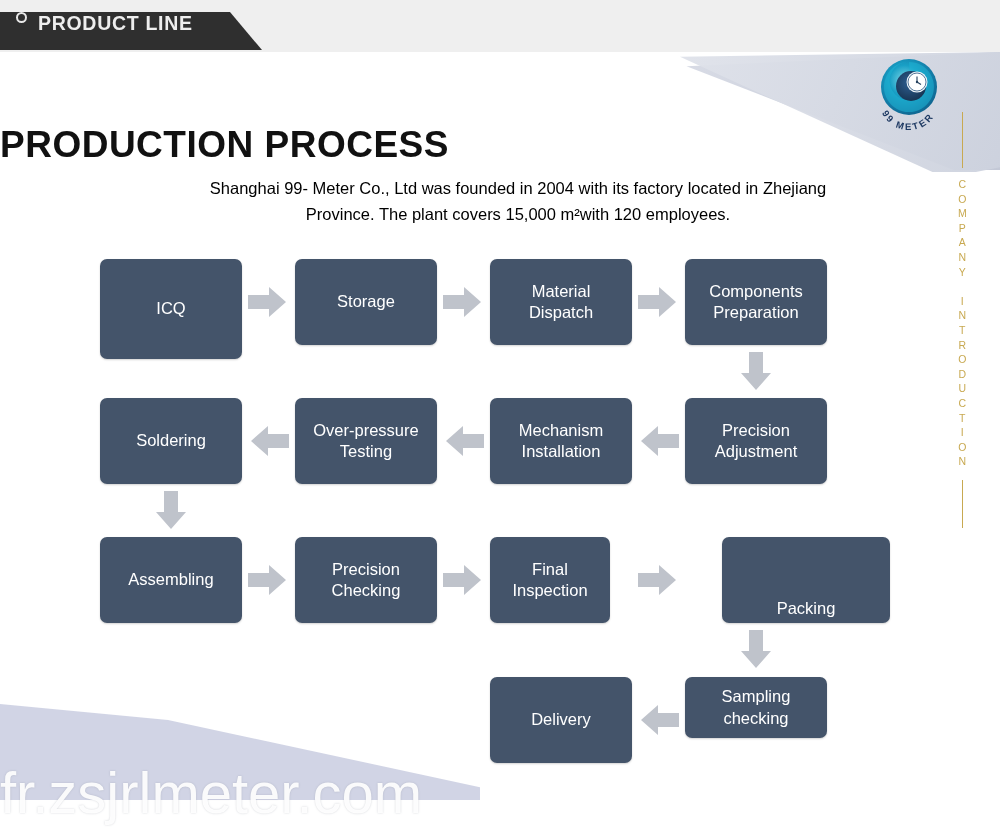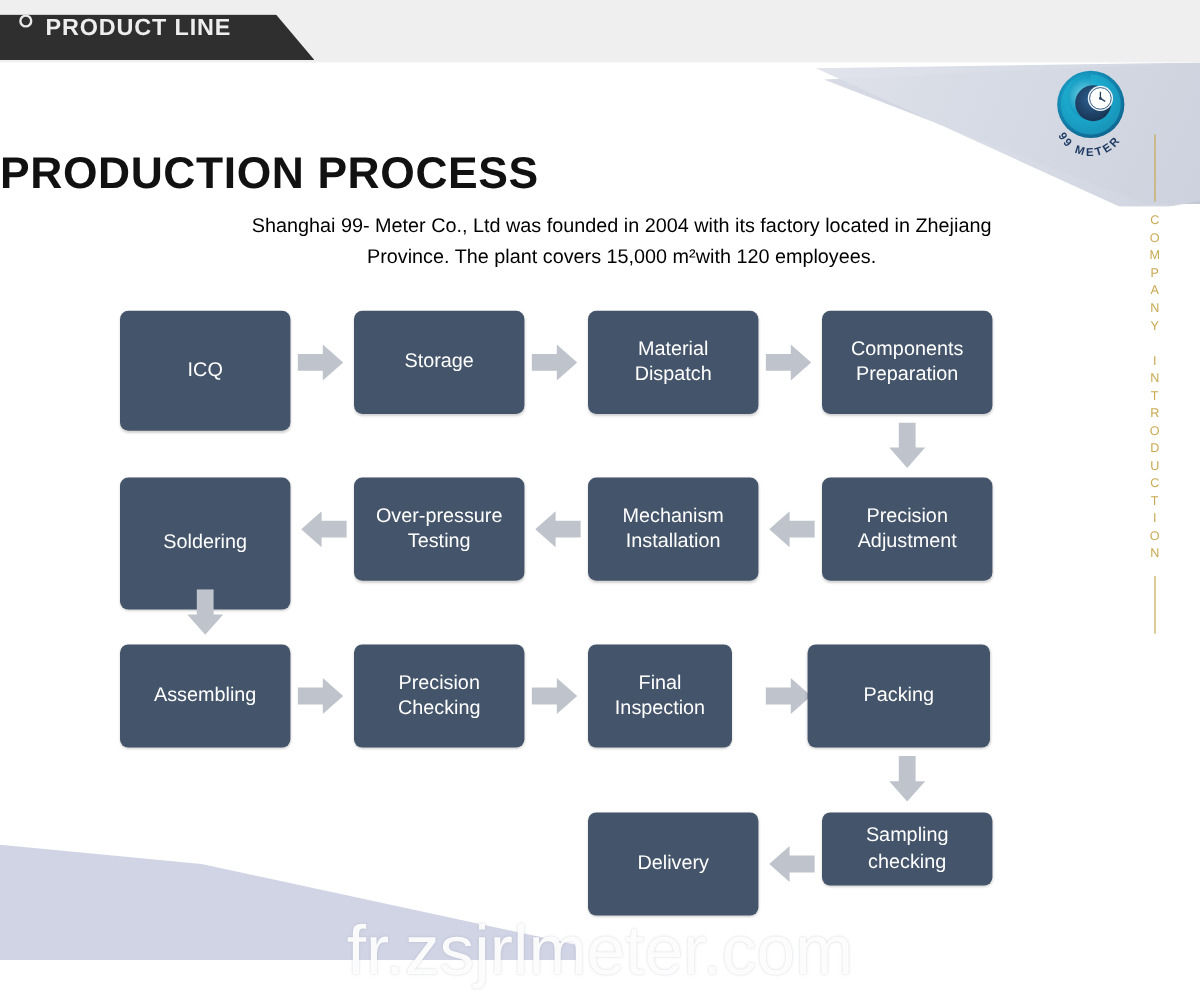--- a/index.html
+++ b/index.html
@@ -168,21 +168,21 @@
     position: absolute;
     color: #bfc3cb;
   }
   .arrow svg { display: block; }
 
   
   #watermark {
     position: absolute;
     left: 0; bottom: 6px;
     width: 1000px;
-    text-align: center;
+    text-align: left;
     font-size: 58px;
     color: rgba(255,255,255,0.93);
     text-shadow: 0 0 2px rgba(120,125,140,0.35);
     letter-spacing: 0px;
     font-family: "Liberation Sans", sans-serif;
     pointer-events: none;
   }
 </style>
 </head>
 <body>
@@ -274,21 +274,21 @@
       <span class="node-label">Components
 Preparation</span>
     </div>
 
     <div class="arrow" style="left:741px; top:352px;">
       <svg width="30" height="38" viewBox="0 0 30 38">
         <path d="M8 0 L22 0 L22 21 L30 21 L15 38 L0 21 L8 21 Z" fill="#bfc3cb"></path>
       </svg>
     </div>
 
-    <div class="node" style="left:100px; top:398px; width:142px; height:110px;">
+    <div class="node" style="left:100px; top:398px; width:142px; height:86px;">
       <span class="node-label">Soldering</span>
     </div>
     <div class="arrow" style="left:251px; top:426px;">
       <svg width="38" height="30" viewBox="0 0 38 30">
         <path d="M38 8 L17 8 L17 0 L0 15 L17 30 L17 22 L38 22 Z" fill="#bfc3cb"></path>
       </svg>
     </div>
 
     <div class="node" style="left:295px; top:398px; width:142px; height:86px;">
       <span class="node-label">Over-pressure
@@ -343,21 +343,21 @@
     <div class="node" style="left:490px; top:537px; width:120px; height:86px;">
       <span class="node-label">Final
 Inspection</span>
     </div>
     <div class="arrow" style="left:638px; top:565px;">
       <svg width="38" height="30" viewBox="0 0 38 30">
         <path d="M0 8 L21 8 L21 0 L38 15 L21 30 L21 22 L0 22 Z" fill="#bfc3cb"></path>
       </svg>
     </div>
 
-    <div class="node" style="left:673px; top:537px; width:152px; height:86px;">
+    <div class="node" style="left:722px; top:537px; width:168px; height:86px;align-items:flex-end;">
       <span class="node-label">Packing</span>
     </div>
 
     <div class="arrow" style="left:741px; top:630px;">
       <svg width="30" height="38" viewBox="0 0 30 38">
         <path d="M8 0 L22 0 L22 21 L30 21 L15 38 L0 21 L8 21 Z" fill="#bfc3cb"></path>
       </svg>
     </div>
 
     <div class="node" style="left:490px; top:677px; width:142px; height:86px;">

